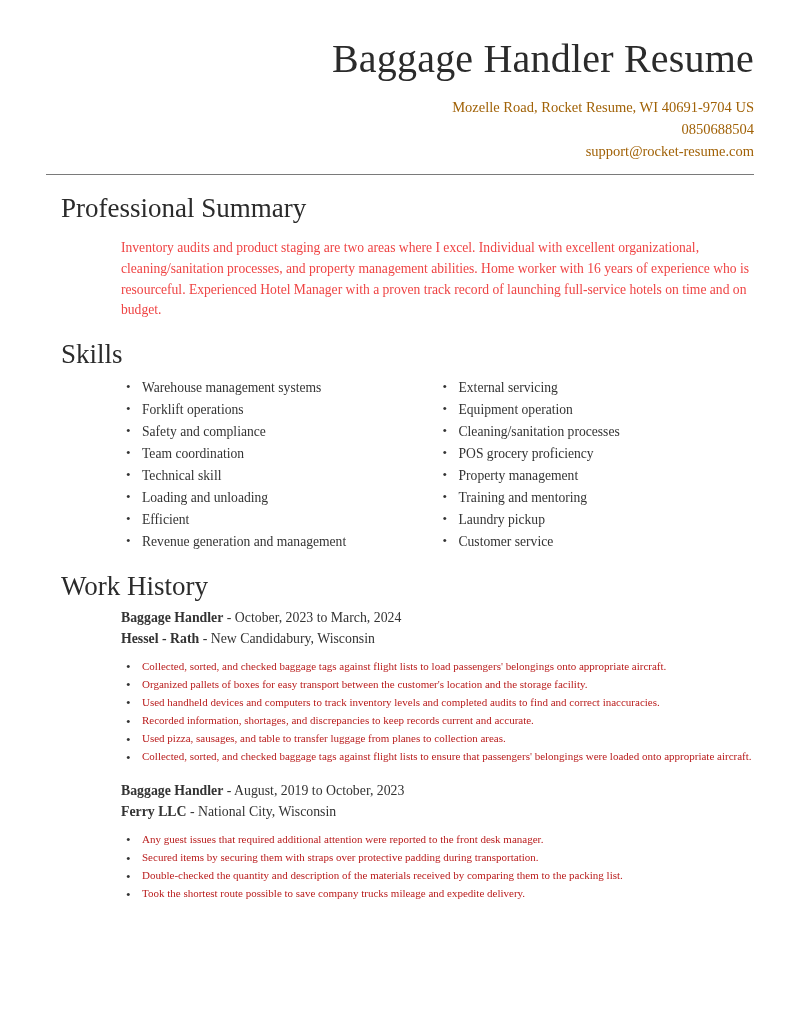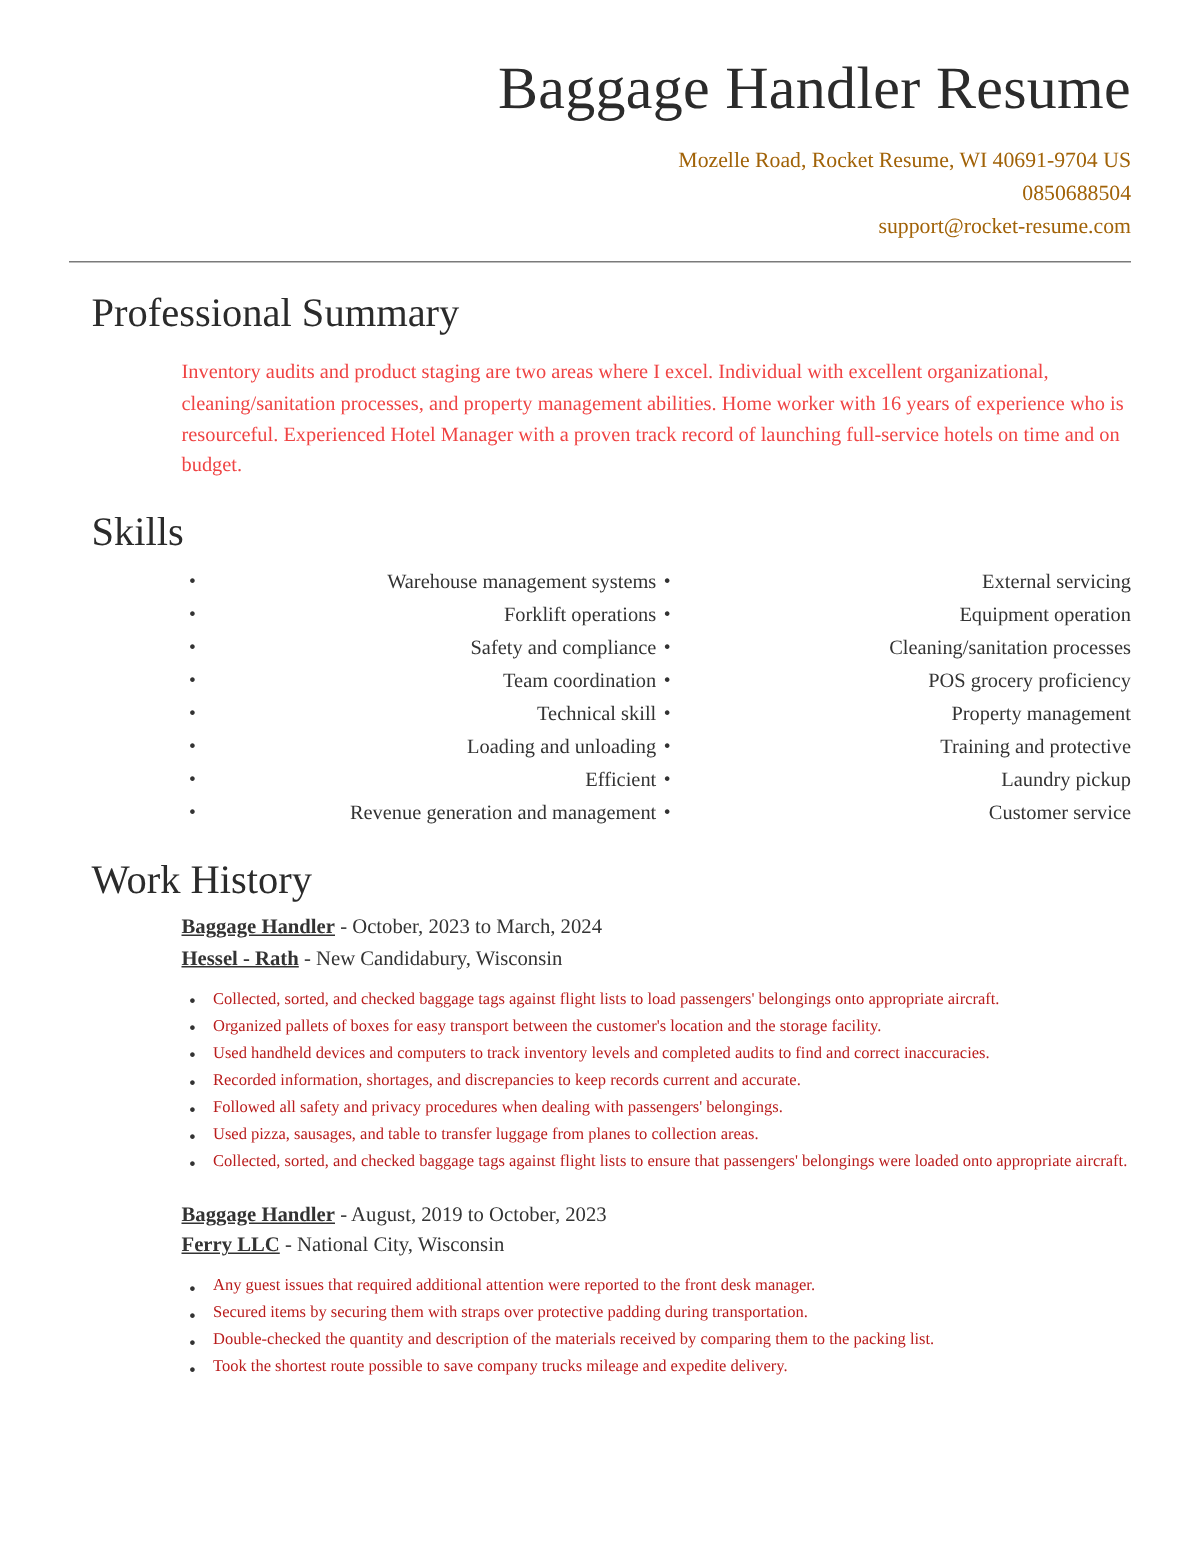--- a/index.html
+++ b/index.html
@@ -83,21 +83,20 @@
     margin-top: 2px;
   }
   .skills-col {
     width: 50%;
     box-sizing: border-box;
   }
   ul.bullets {
     list-style: none;
     margin: 0;
     padding: 0;
-    text-align: right;
   }
   ul.bullets > li {
     position: relative;
     padding-left: 21px;
     font-size: 13.6px;
     line-height: 1.62;
     color: #333333;
   }
   ul.bullets > li::before {
     content: "\2022";
@@ -116,21 +115,20 @@
   .job + .job {
     margin-top: 16px;
   }
   .job-line {
     font-size: 13.8px;
     line-height: 1.5;
     color: #333333;
   }
   .job-line .bold {
     font-weight: bold;
-    text-decoration: underline;
   }
   ul.job-bullets {
     list-style: none;
     margin: 8px 0 0 0;
     padding: 0;
   }
   ul.job-bullets > li {
     position: relative;
     padding-left: 21px;
     font-size: 11px;
@@ -183,40 +181,39 @@
             <li>Revenue generation and management</li>
           </ul>
       </div>
       <div class="skills-col">
         <ul class="bullets" id="skills-right">
             <li>External servicing</li>
             <li>Equipment operation</li>
             <li>Cleaning/sanitation processes</li>
             <li>POS grocery proficiency</li>
             <li>Property management</li>
-            <li>Training and protective</li>
+            <li>Training and mentoring</li>
             <li>Laundry pickup</li>
             <li>Customer service</li>
           </ul>
       </div>
     </div>
   </div>
 
   <div class="section">
     <h2 class="section-title">Work History</h2>
     <div id="jobs-container">
         <div class="job">
           <div class="job-line"><span class="bold">Baggage Handler</span><span> - October, 2023 to March, 2024</span></div>
           <div class="job-line"><span class="bold">Hessel - Rath</span><span> - New Candidabury, Wisconsin</span></div>
           <ul class="job-bullets">
             <li>Collected, sorted, and checked baggage tags against flight lists to load passengers' belongings onto appropriate aircraft.</li>
             <li>Organized pallets of boxes for easy transport between the customer's location and the storage facility.</li>
             <li>Used handheld devices and computers to track inventory levels and completed audits to find and correct inaccuracies.</li>
             <li>Recorded information, shortages, and discrepancies to keep records current and accurate.</li>
-            <li>Followed all safety and privacy procedures when dealing with passengers' belongings.</li>
             <li>Used pizza, sausages, and table to transfer luggage from planes to collection areas.</li>
             <li>Collected, sorted, and checked baggage tags against flight lists to ensure that passengers' belongings were loaded onto appropriate aircraft.</li>
           </ul>
         </div>
         <div class="job">
           <div class="job-line"><span class="bold">Baggage Handler</span><span> - August, 2019 to October, 2023</span></div>
           <div class="job-line"><span class="bold">Ferry LLC</span><span> - National City, Wisconsin</span></div>
           <ul class="job-bullets">
             <li>Any guest issues that required additional attention were reported to the front desk manager.</li>
             <li>Secured items by securing them with straps over protective padding during transportation.</li>

